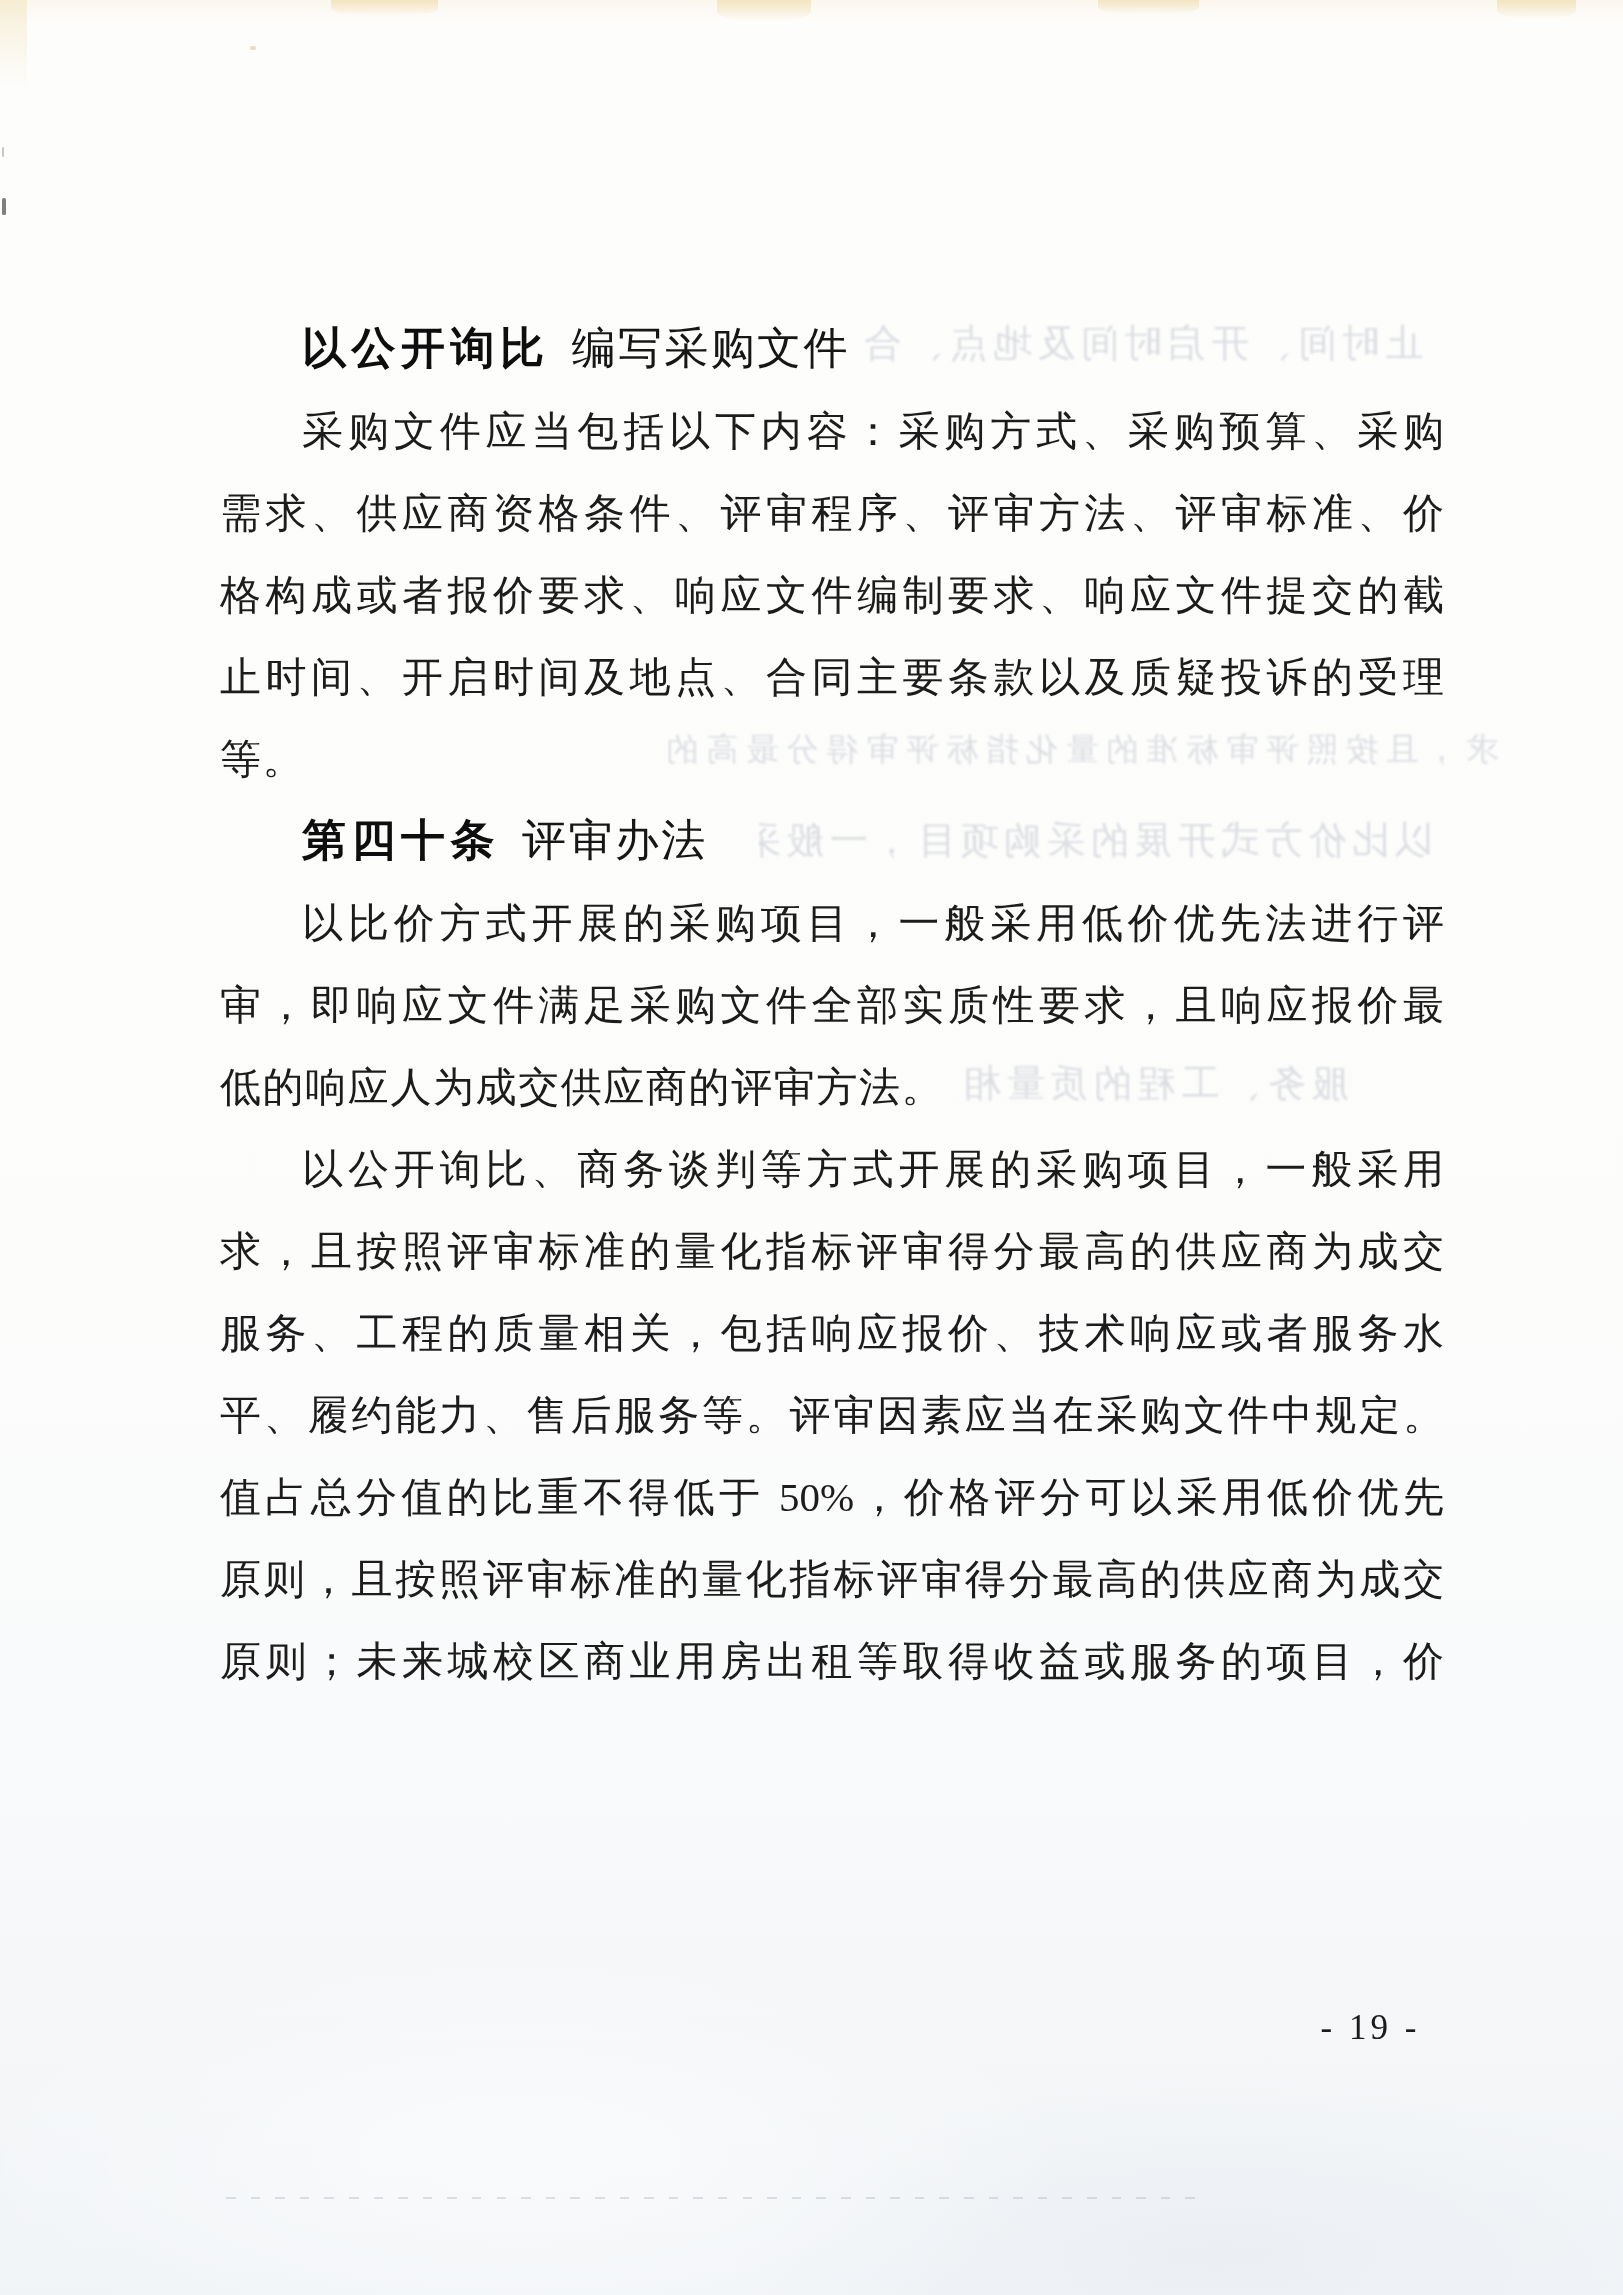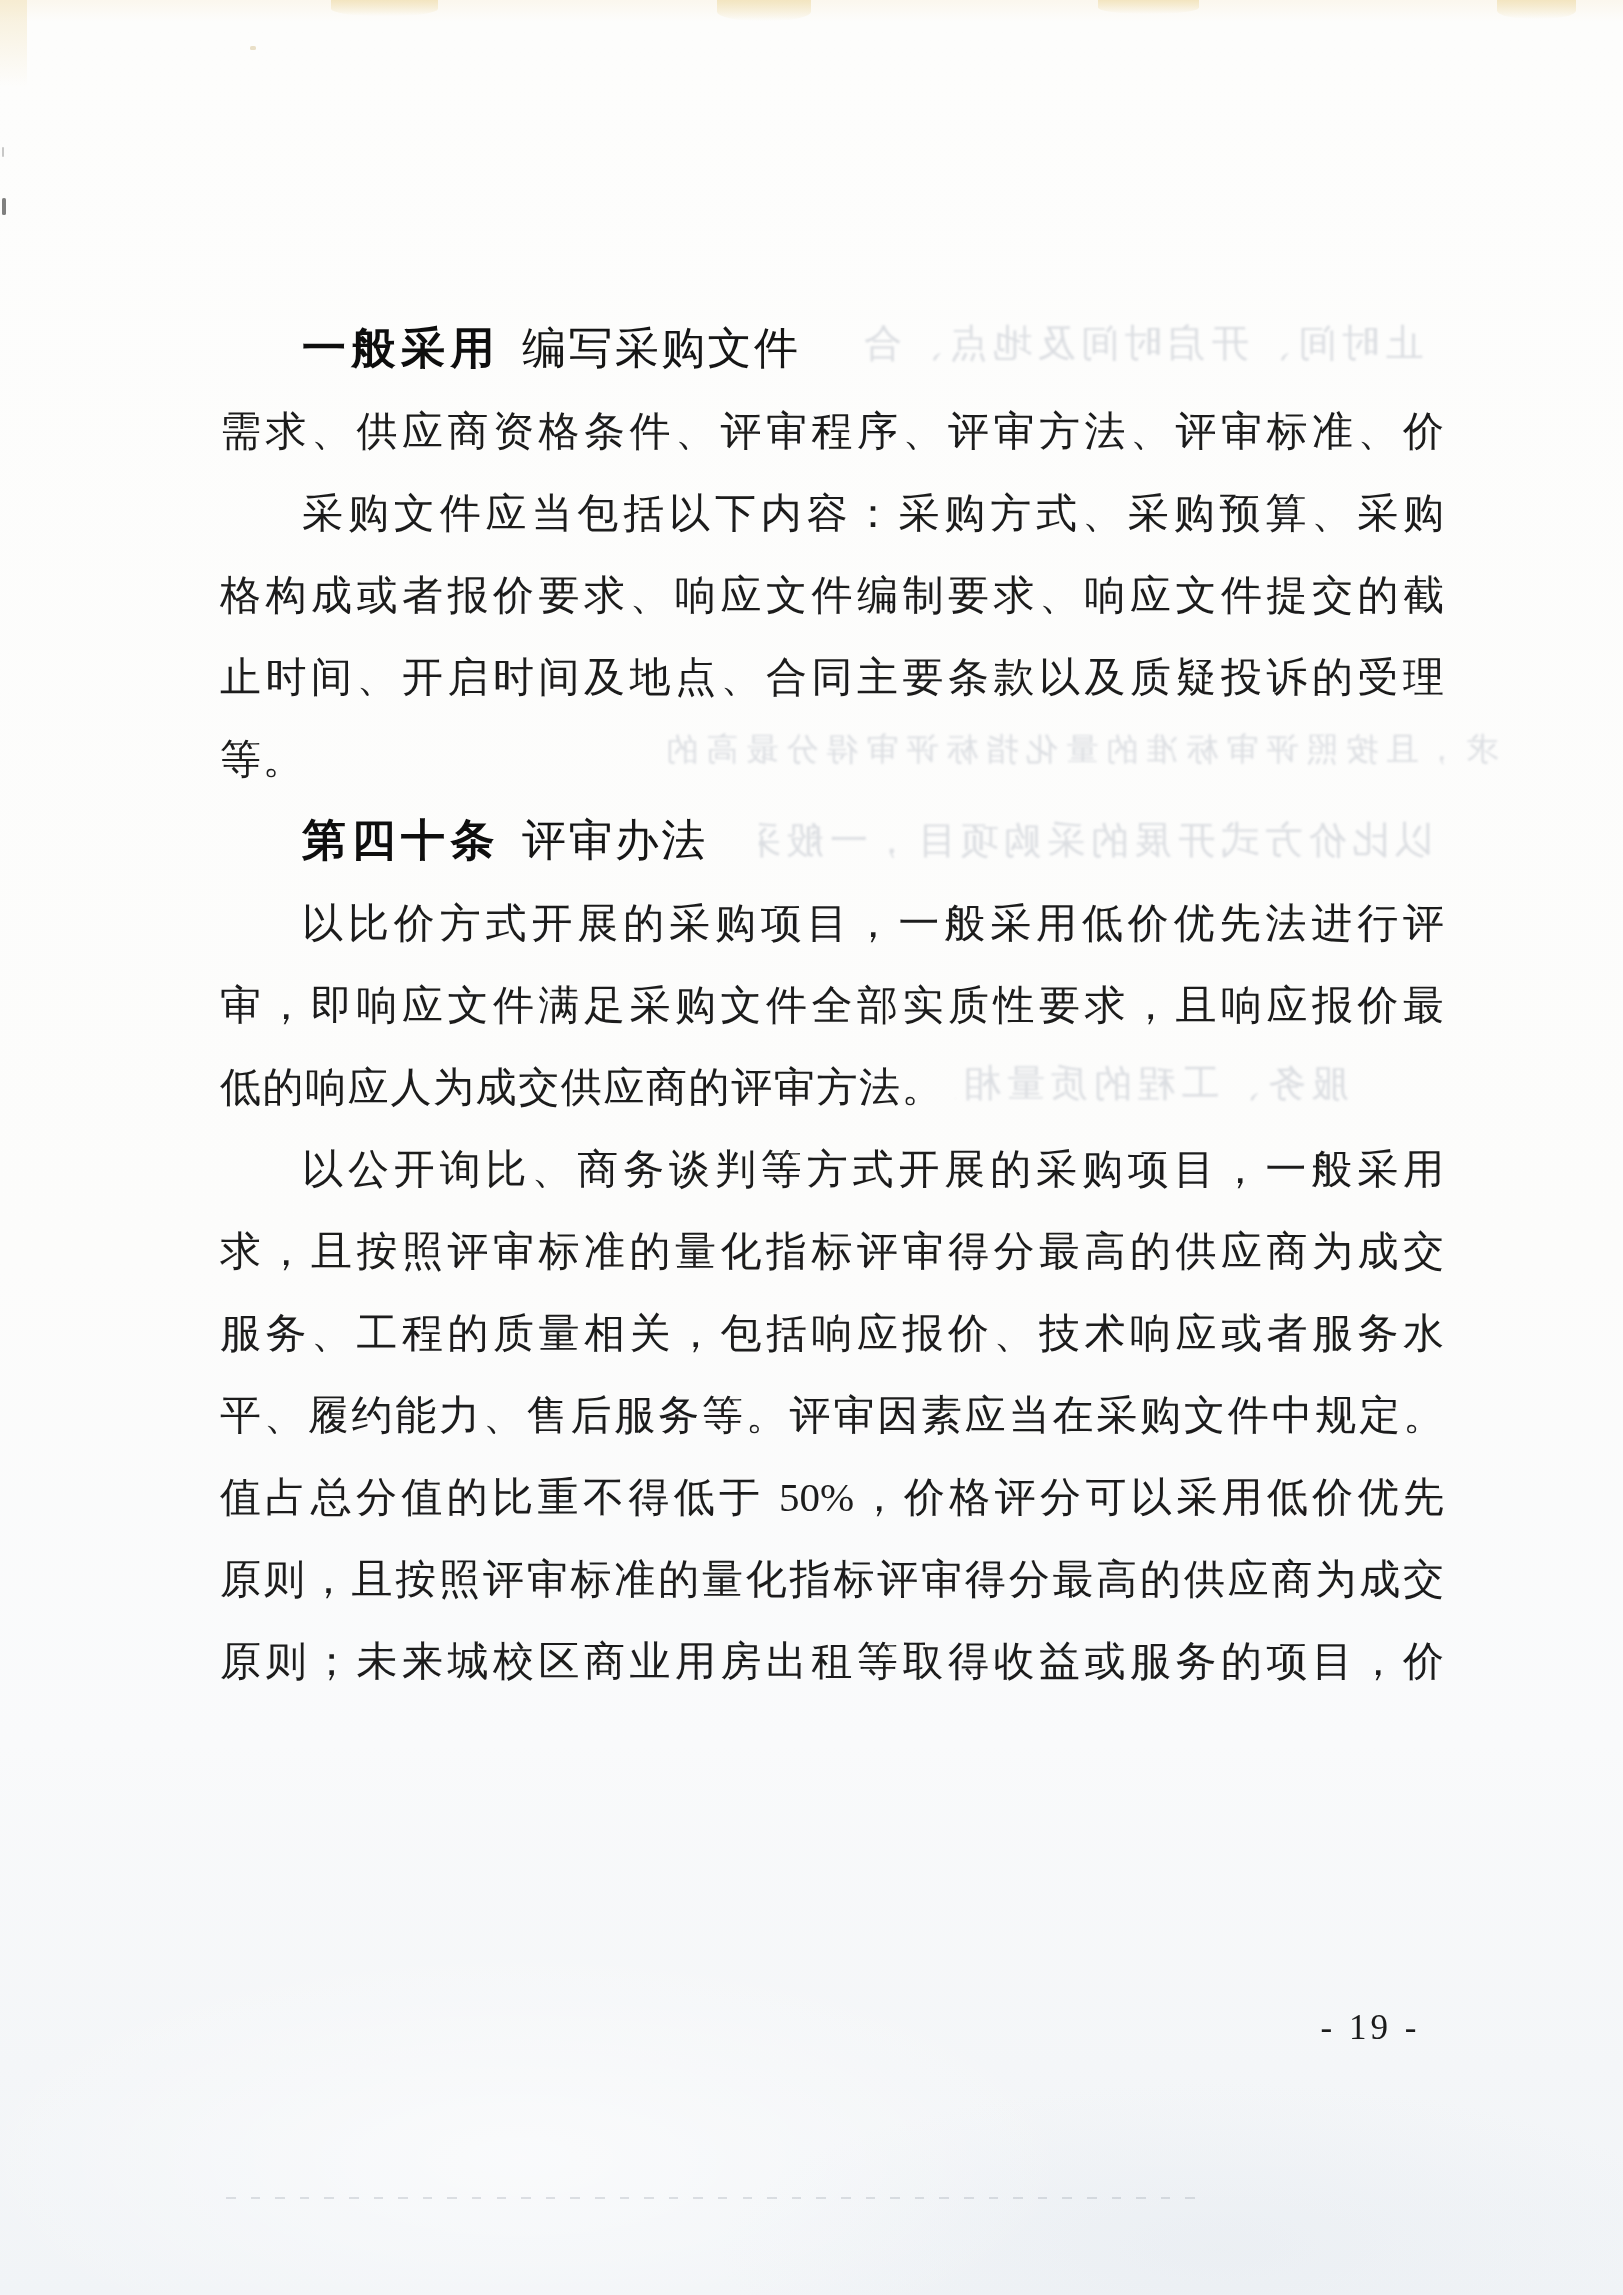--- a/index.html
+++ b/index.html
@@ -96,25 +96,25 @@
   <div class="speck" style="left:250px; top:46px; width:5.5px; height:4px; background:#e5d9bd; opacity:.85;"></div>
 
   <div class="ghost" style="left:860px; top:319px; width:563px; height:51px;">止时间、开启时间及地点、合同主要条款以及质疑投诉的受理</div>
   <div class="ghost" style="left:666px; top:729px; width:832px; height:36px; font-size:32px; letter-spacing:8px; line-height:41px;">求，且按照评审标准的量化指标评审得分最高的供应商为成交</div>
   <div class="ghost" style="left:759px; top:816px; width:674px; height:51px;">以比价方式开展的采购项目，一般采用低价优先法进行评</div>
   <div class="ghost" style="left:955px; top:1059px; width:394px; height:48px;">服务、工程的质量相关，包括响应报价、技术响应或者服务水</div>
 
   <main class="text">
 
     <div class="line head ind">
-      <span class="num">一般采用</span><span class="atitle">编写采购文件</span>
+      <span class="num">以公开询比</span><span class="atitle">编写采购文件</span>
     </div>
 
+    <div class="line just ind">采购文件应当包括以下内容：采购方式、采购预算、采购</div>
     <div class="line just">需求、供应商资格条件、评审程序、评审方法、评审标准、价</div>
-    <div class="line just ind">采购文件应当包括以下内容：采购方式、采购预算、采购</div>
     <div class="line just">格构成或者报价要求、响应文件编制要求、响应文件提交的截</div>
     <div class="line just">止时间、开启时间及地点、合同主要条款以及质疑投诉的受理</div>
     <div class="line">等。</div>
 
     <div class="line head ind">
       <span class="num">第四十条</span><span class="atitle">评审办法</span>
     </div>
 
     <div class="line just ind">以比价方式开展的采购项目，一般采用低价优先法进行评</div>
     <div class="line just">审，即响应文件满足采购文件全部实质性要求，且响应报价最</div>

